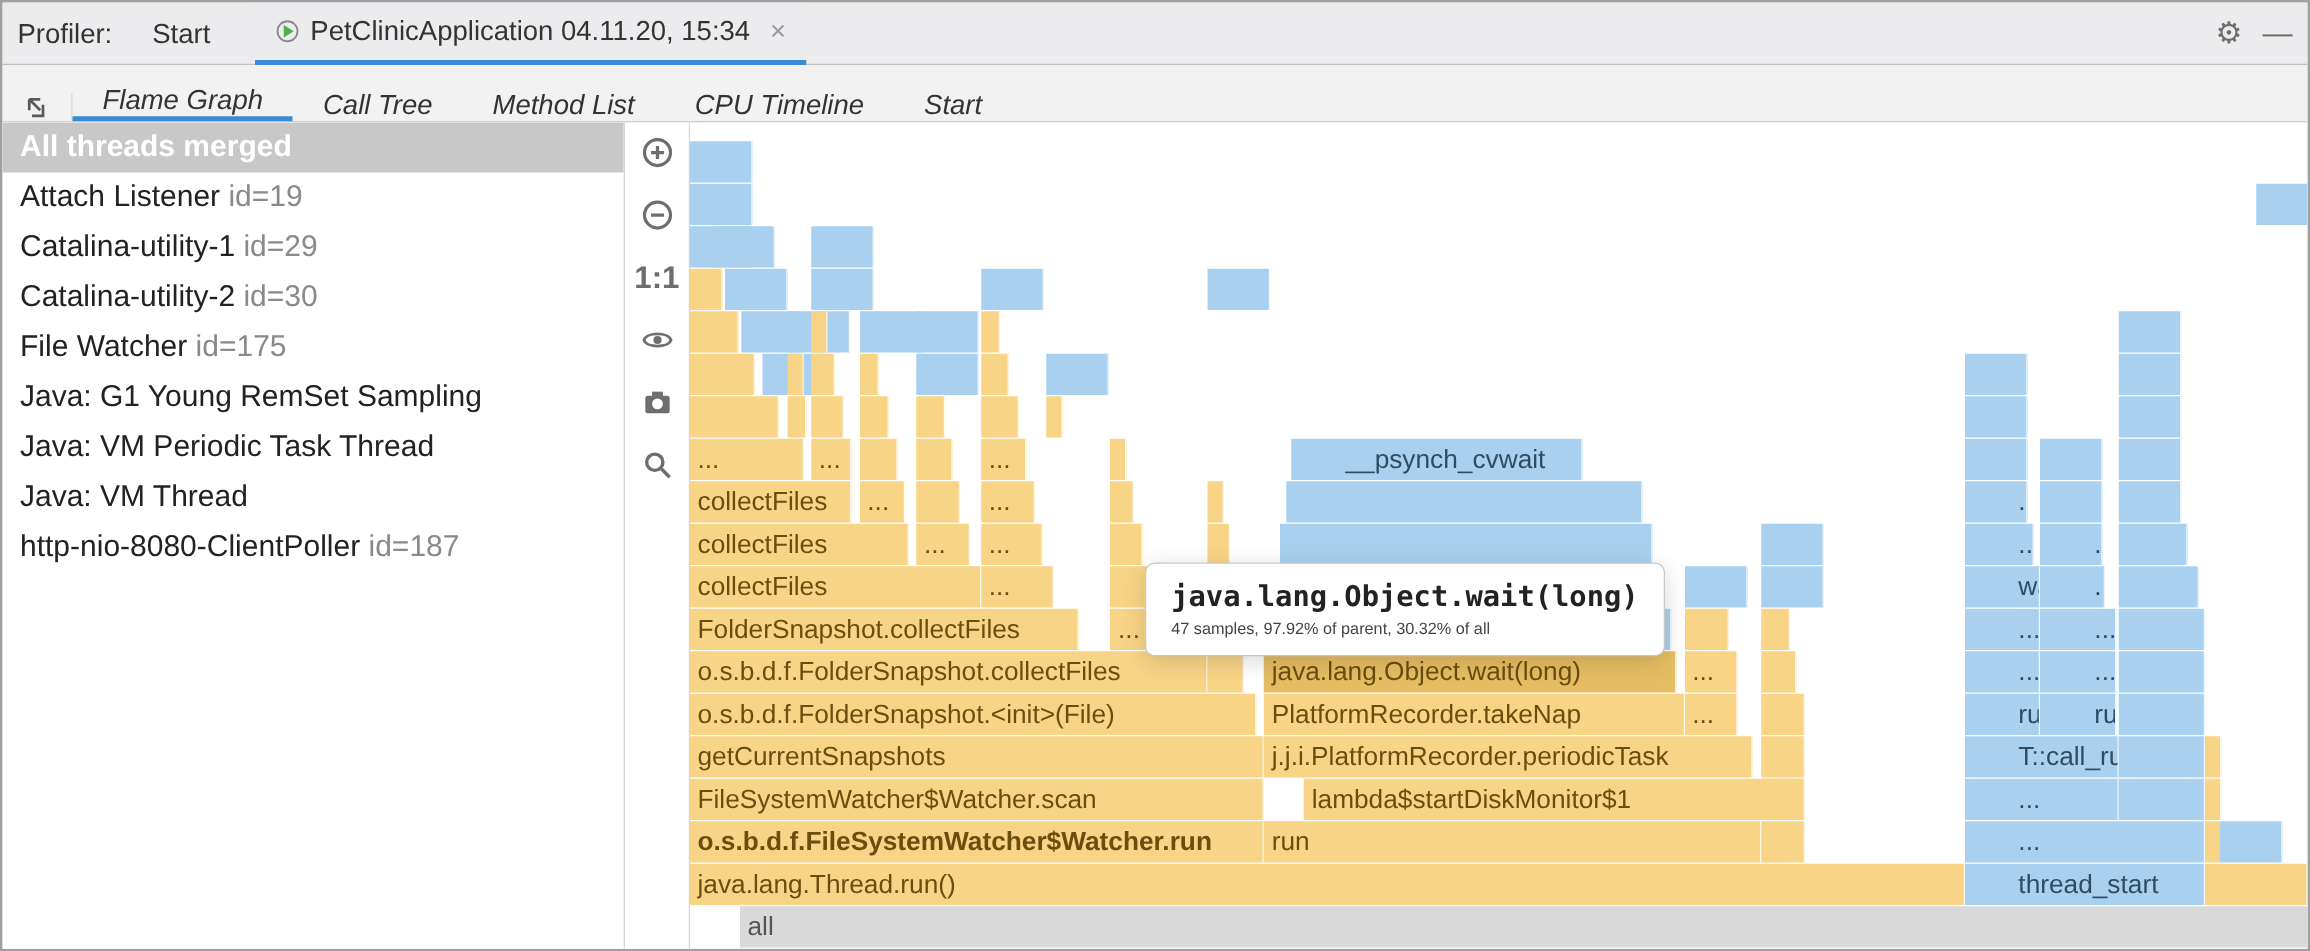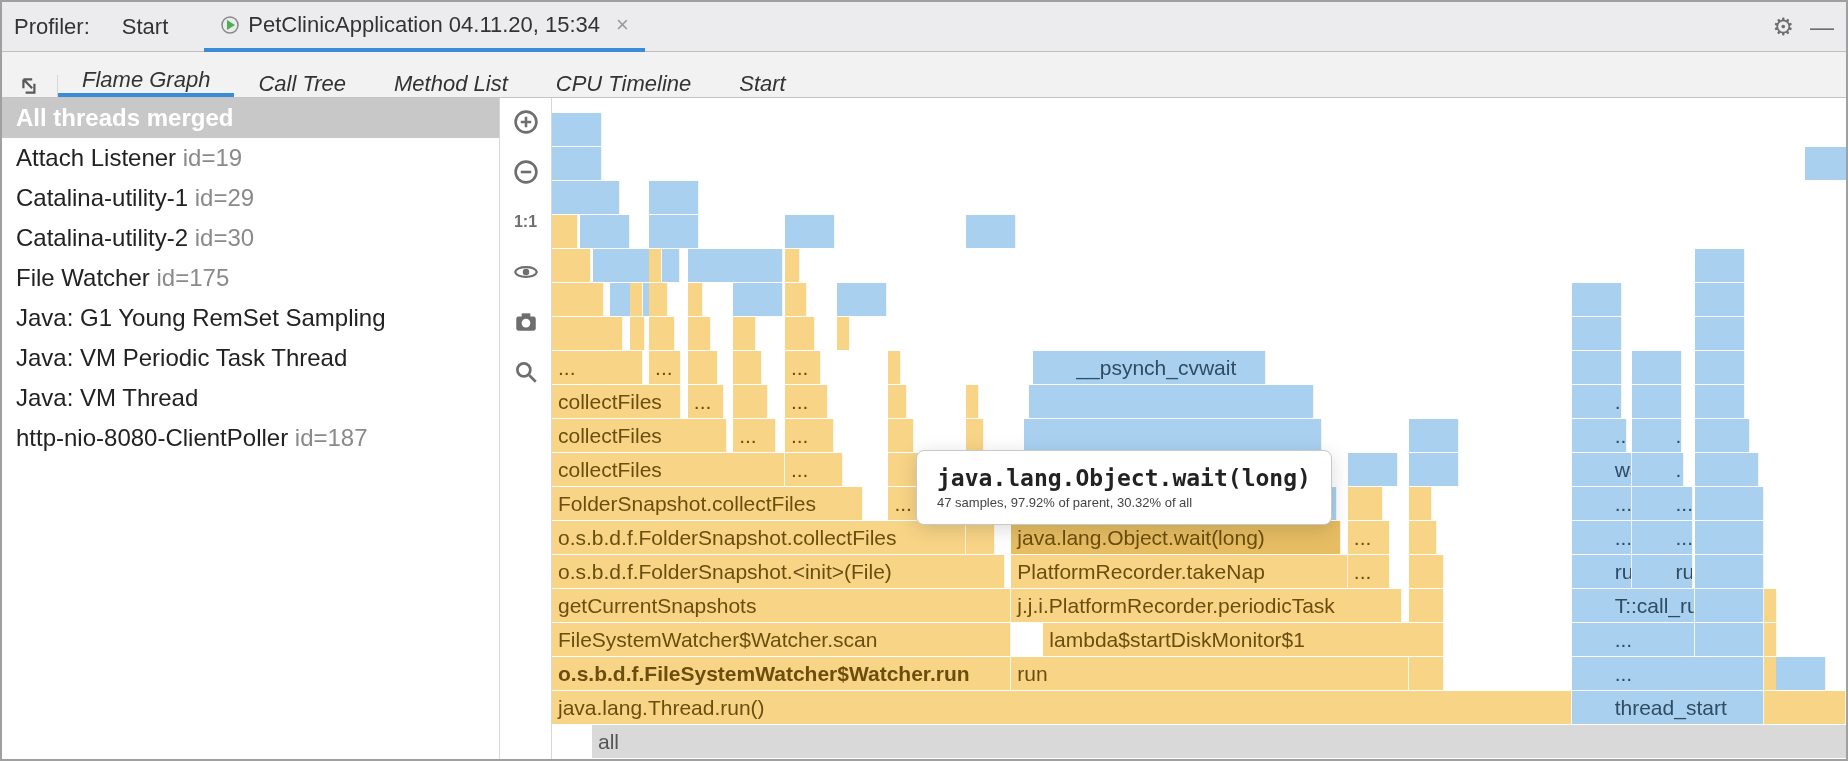--- a/index.html
+++ b/index.html
@@ -96,21 +96,21 @@
           <circle cx="10" cy="10" r="8" fill="none" stroke="#6e6e6e" stroke-width="2"></circle>
           <path d="M10 6 V14 M6 10 H14" stroke="#6e6e6e" stroke-width="2"></path>
         </svg>
     </div>
     <div class="tbtn">
       <svg width="26" height="26" viewBox="0 0 20 20">
           <circle cx="10" cy="10" r="8" fill="none" stroke="#6e6e6e" stroke-width="2"></circle>
           <path d="M6 10 H14" stroke="#6e6e6e" stroke-width="2"></path>
         </svg>
     </div>
-    <div class="tbtn" style="font-size:16px;">1:1</div>
+    <div class="tbtn" style="font-size:25px;">1:1</div>
     <div class="tbtn">
       <svg width="26" height="26" viewBox="0 0 24 24">
           <path d="M2 12 C4 6 20 6 22 12 C20 18 4 18 2 12 Z" fill="none" stroke="#6e6e6e" stroke-width="2"></path>
           <circle cx="12" cy="12" r="3" fill="#6e6e6e"></circle>
         </svg>
     </div>
     <div class="tbtn">
       <svg width="26" height="26" viewBox="0 0 24 24">
           <rect x="3" y="7" width="18" height="13" rx="2" fill="#6e6e6e"></rect>
           <rect x="8" y="4" width="8" height="4" fill="#6e6e6e"></rect>

